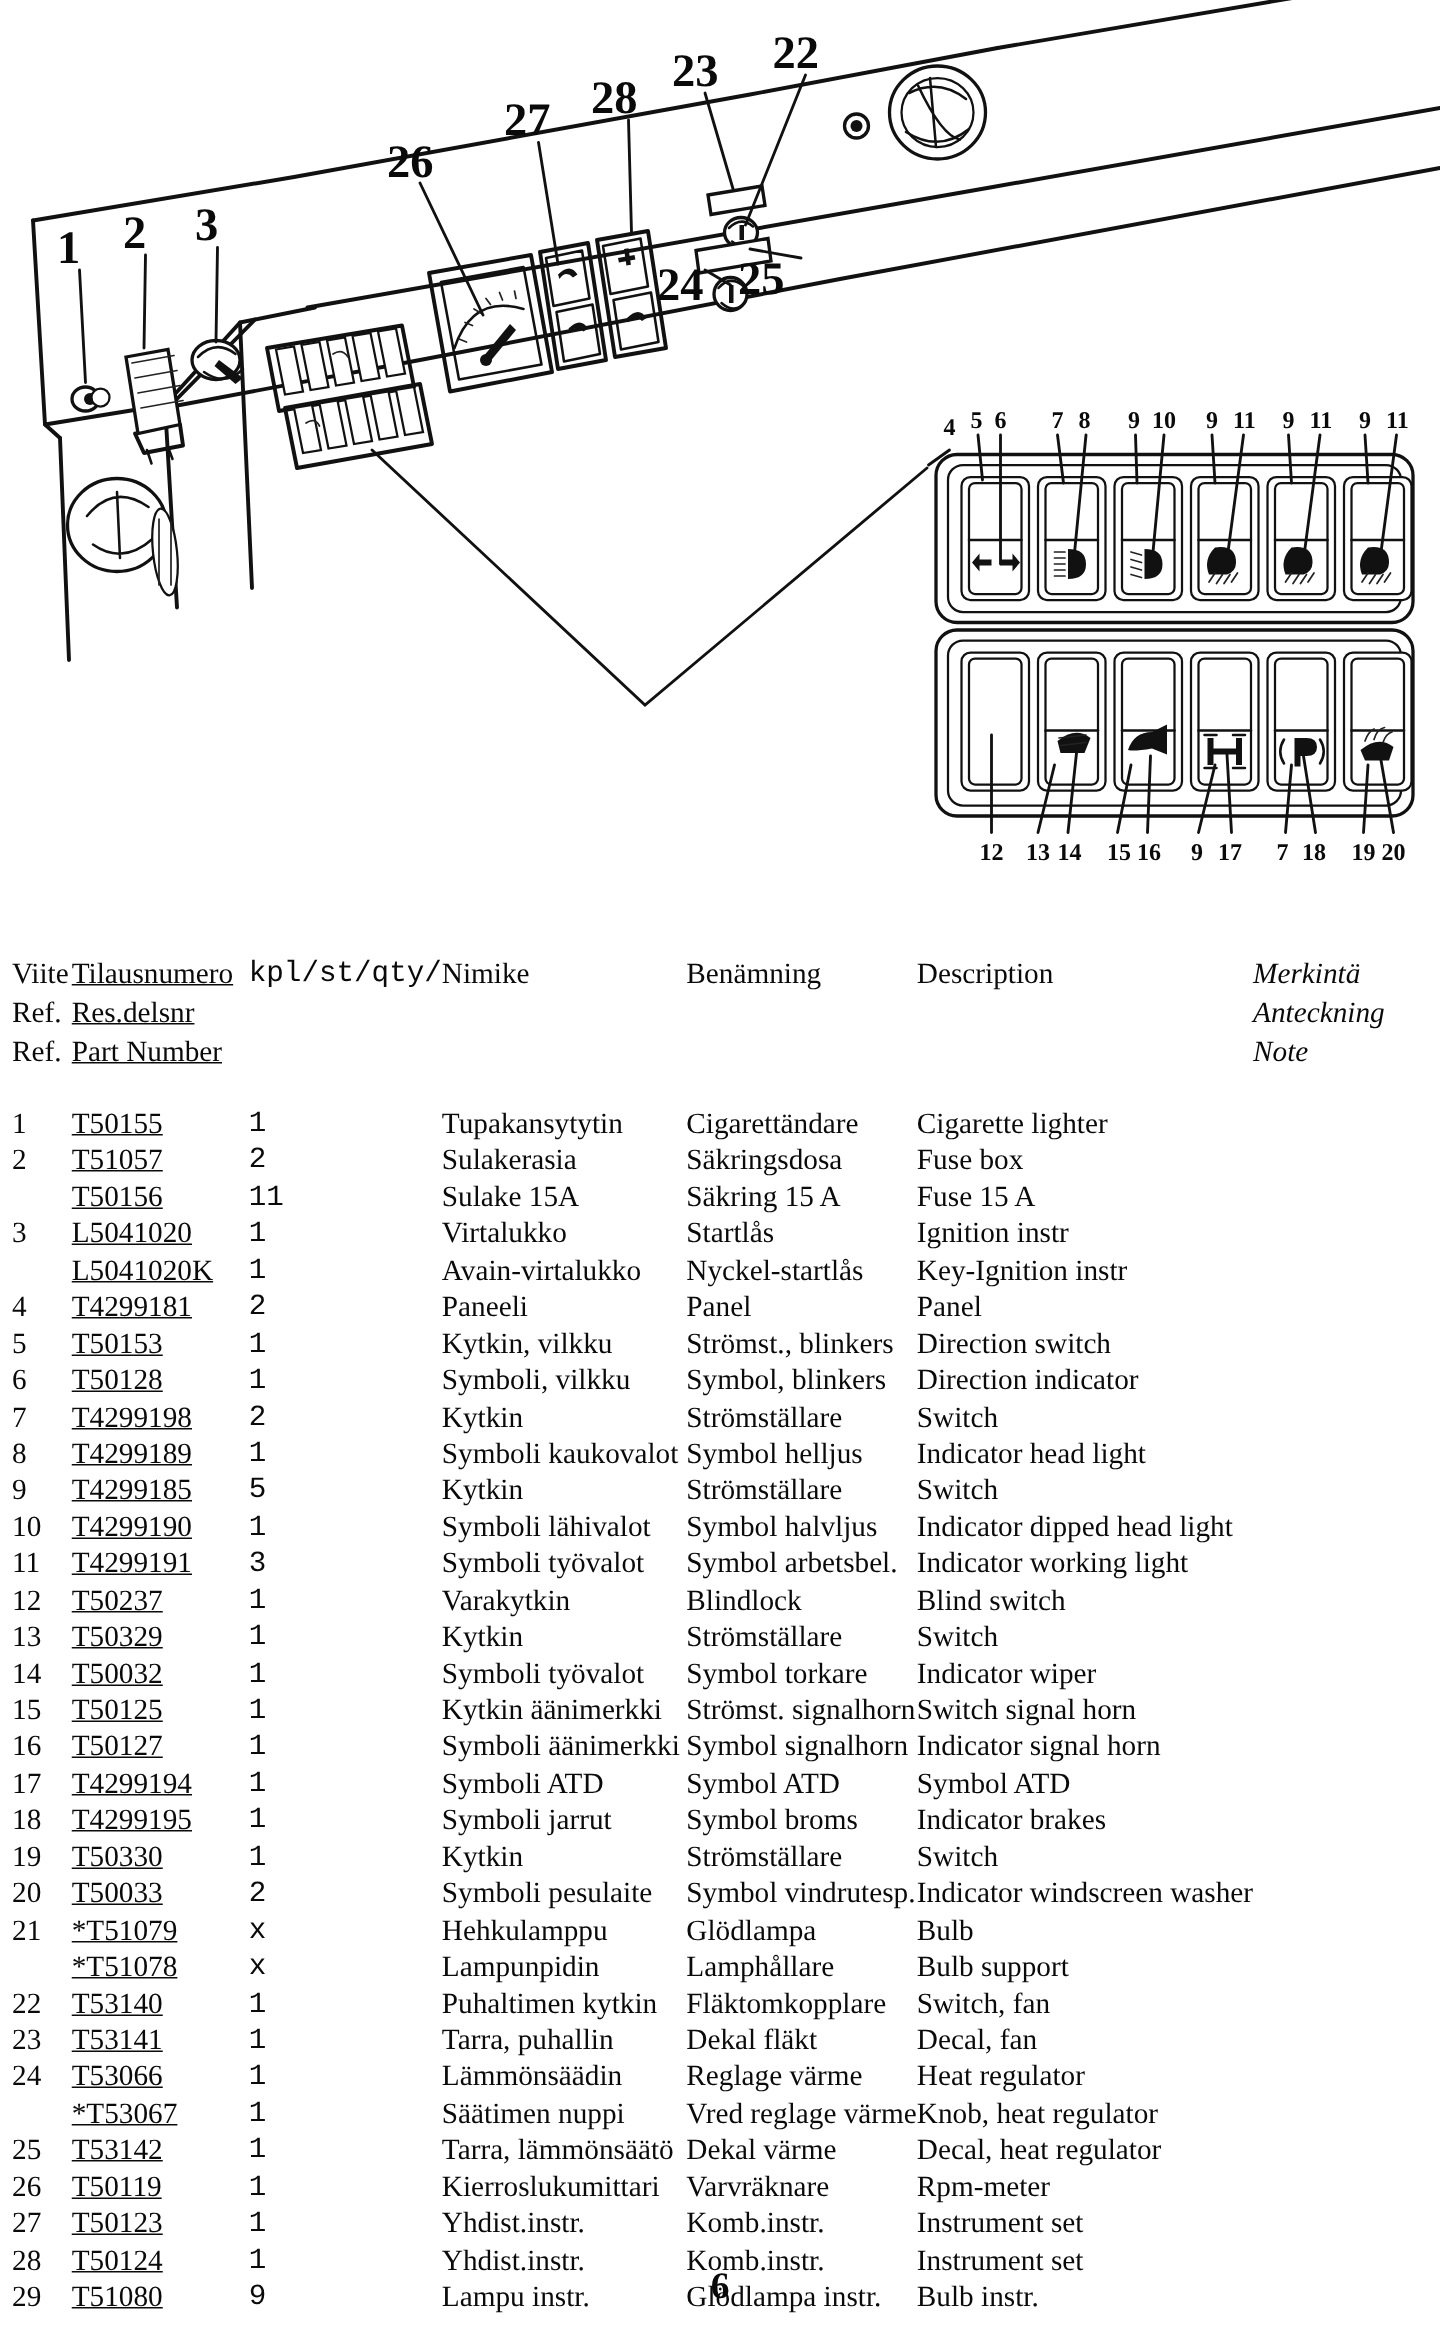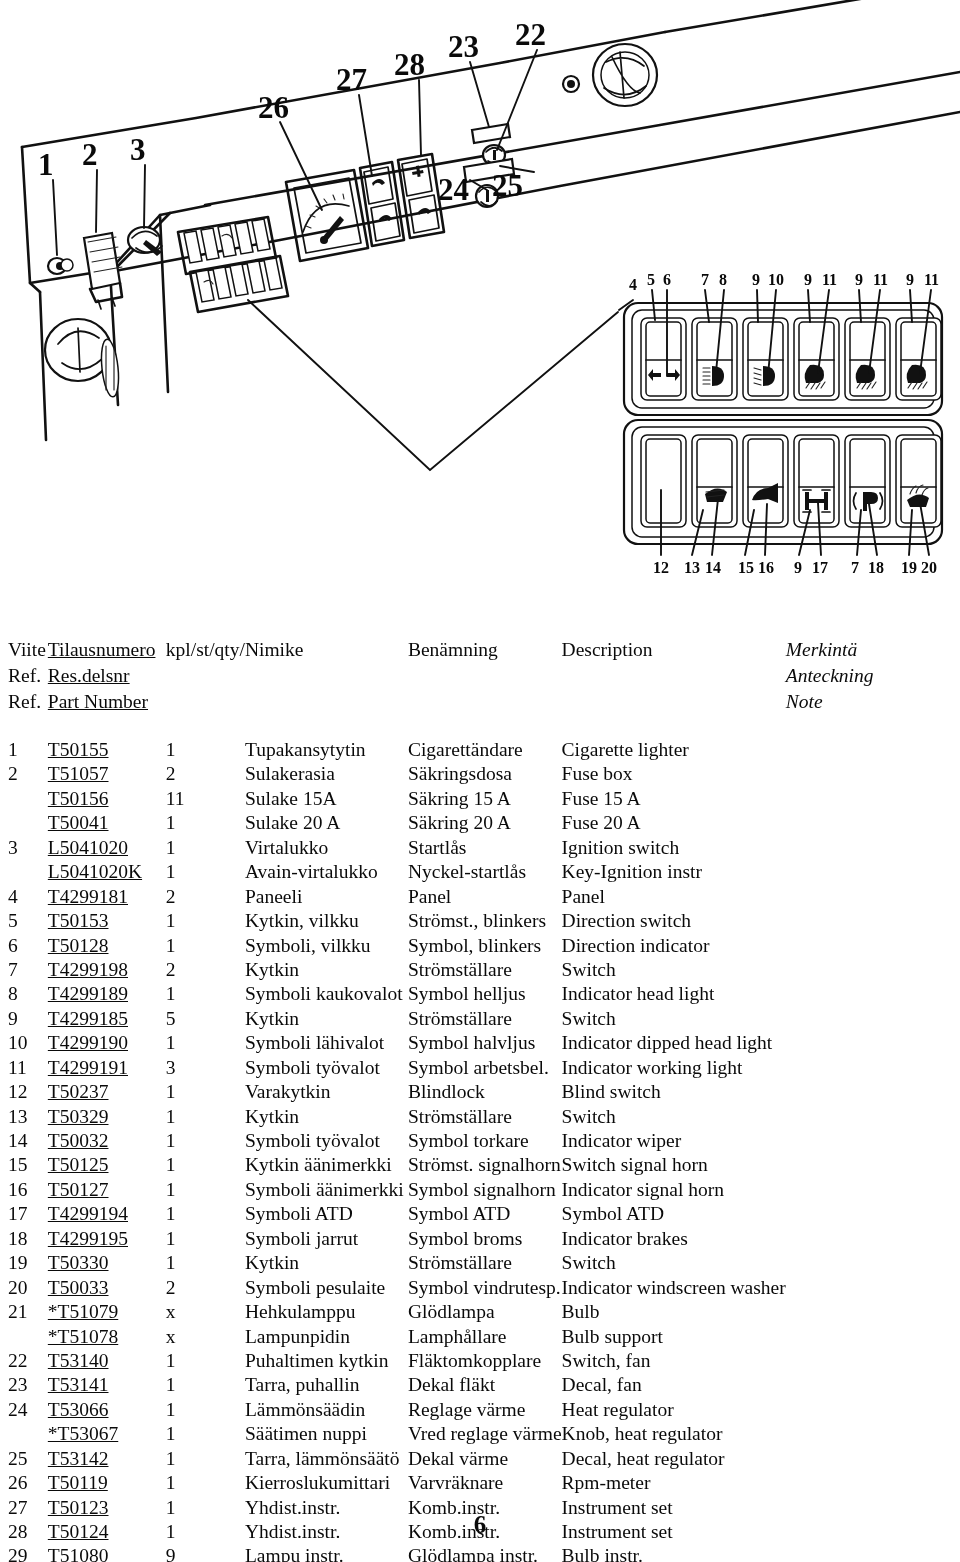--- a/index.html
+++ b/index.html
@@ -55,21 +55,21 @@
   table.parts th, table.parts td {
     padding: 0;
     text-align: left;
     vertical-align: top;
     font-weight: normal;
     white-space: nowrap;
   }
   
   .c-ref   { width: 34px;  padding-right: 2px !important; }
   .c-part  { width: 118px; text-decoration: underline; }
-  .c-qty   { width: 75px;  }
+  .c-qty   { width: 75px; font-family: Liberation Mono, monospace;  }
   .c-nim   { width: 163px; }
   .c-ben   { width: 152px; }
   .c-desc  { width: 208px; }
   .c-note  { width: auto; font-style: italic;  }
 
   thead tr.hdr-row td { height: 26px; }
   thead tr.hdr-gap td { height: 22px; }
 
   tbody tr td { height: 24.45px; }
 
@@ -438,35 +438,26 @@
         <tr>
           <td class="c-ref"></td>
           <td class="c-part">T50156</td>
           <td class="c-qty">11</td>
           <td class="c-nim">Sulake 15A</td>
           <td class="c-ben">Säkring 15 A</td>
           <td class="c-desc">Fuse 15 A</td>
           <td class="c-note"></td>
         </tr>
         <tr>
-          <td class="c-ref"></td>
-          <td class="c-part">T50041</td>
-          <td class="c-qty">1</td>
-          <td class="c-nim">Sulake 20 A</td>
-          <td class="c-ben">Säkring 20 A</td>
-          <td class="c-desc">Fuse 20 A</td>
-          <td class="c-note"></td>
-        </tr>
-        <tr>
           <td class="c-ref">3</td>
           <td class="c-part">L5041020</td>
           <td class="c-qty">1</td>
           <td class="c-nim">Virtalukko</td>
           <td class="c-ben">Startlås</td>
-          <td class="c-desc">Ignition switch</td>
+          <td class="c-desc">Ignition instr</td>
           <td class="c-note"></td>
         </tr>
         <tr>
           <td class="c-ref"></td>
           <td class="c-part">L5041020K</td>
           <td class="c-qty">1</td>
           <td class="c-nim">Avain-virtalukko</td>
           <td class="c-ben">Nyckel-startlås</td>
           <td class="c-desc">Key-Ignition instr</td>
           <td class="c-note"></td>

